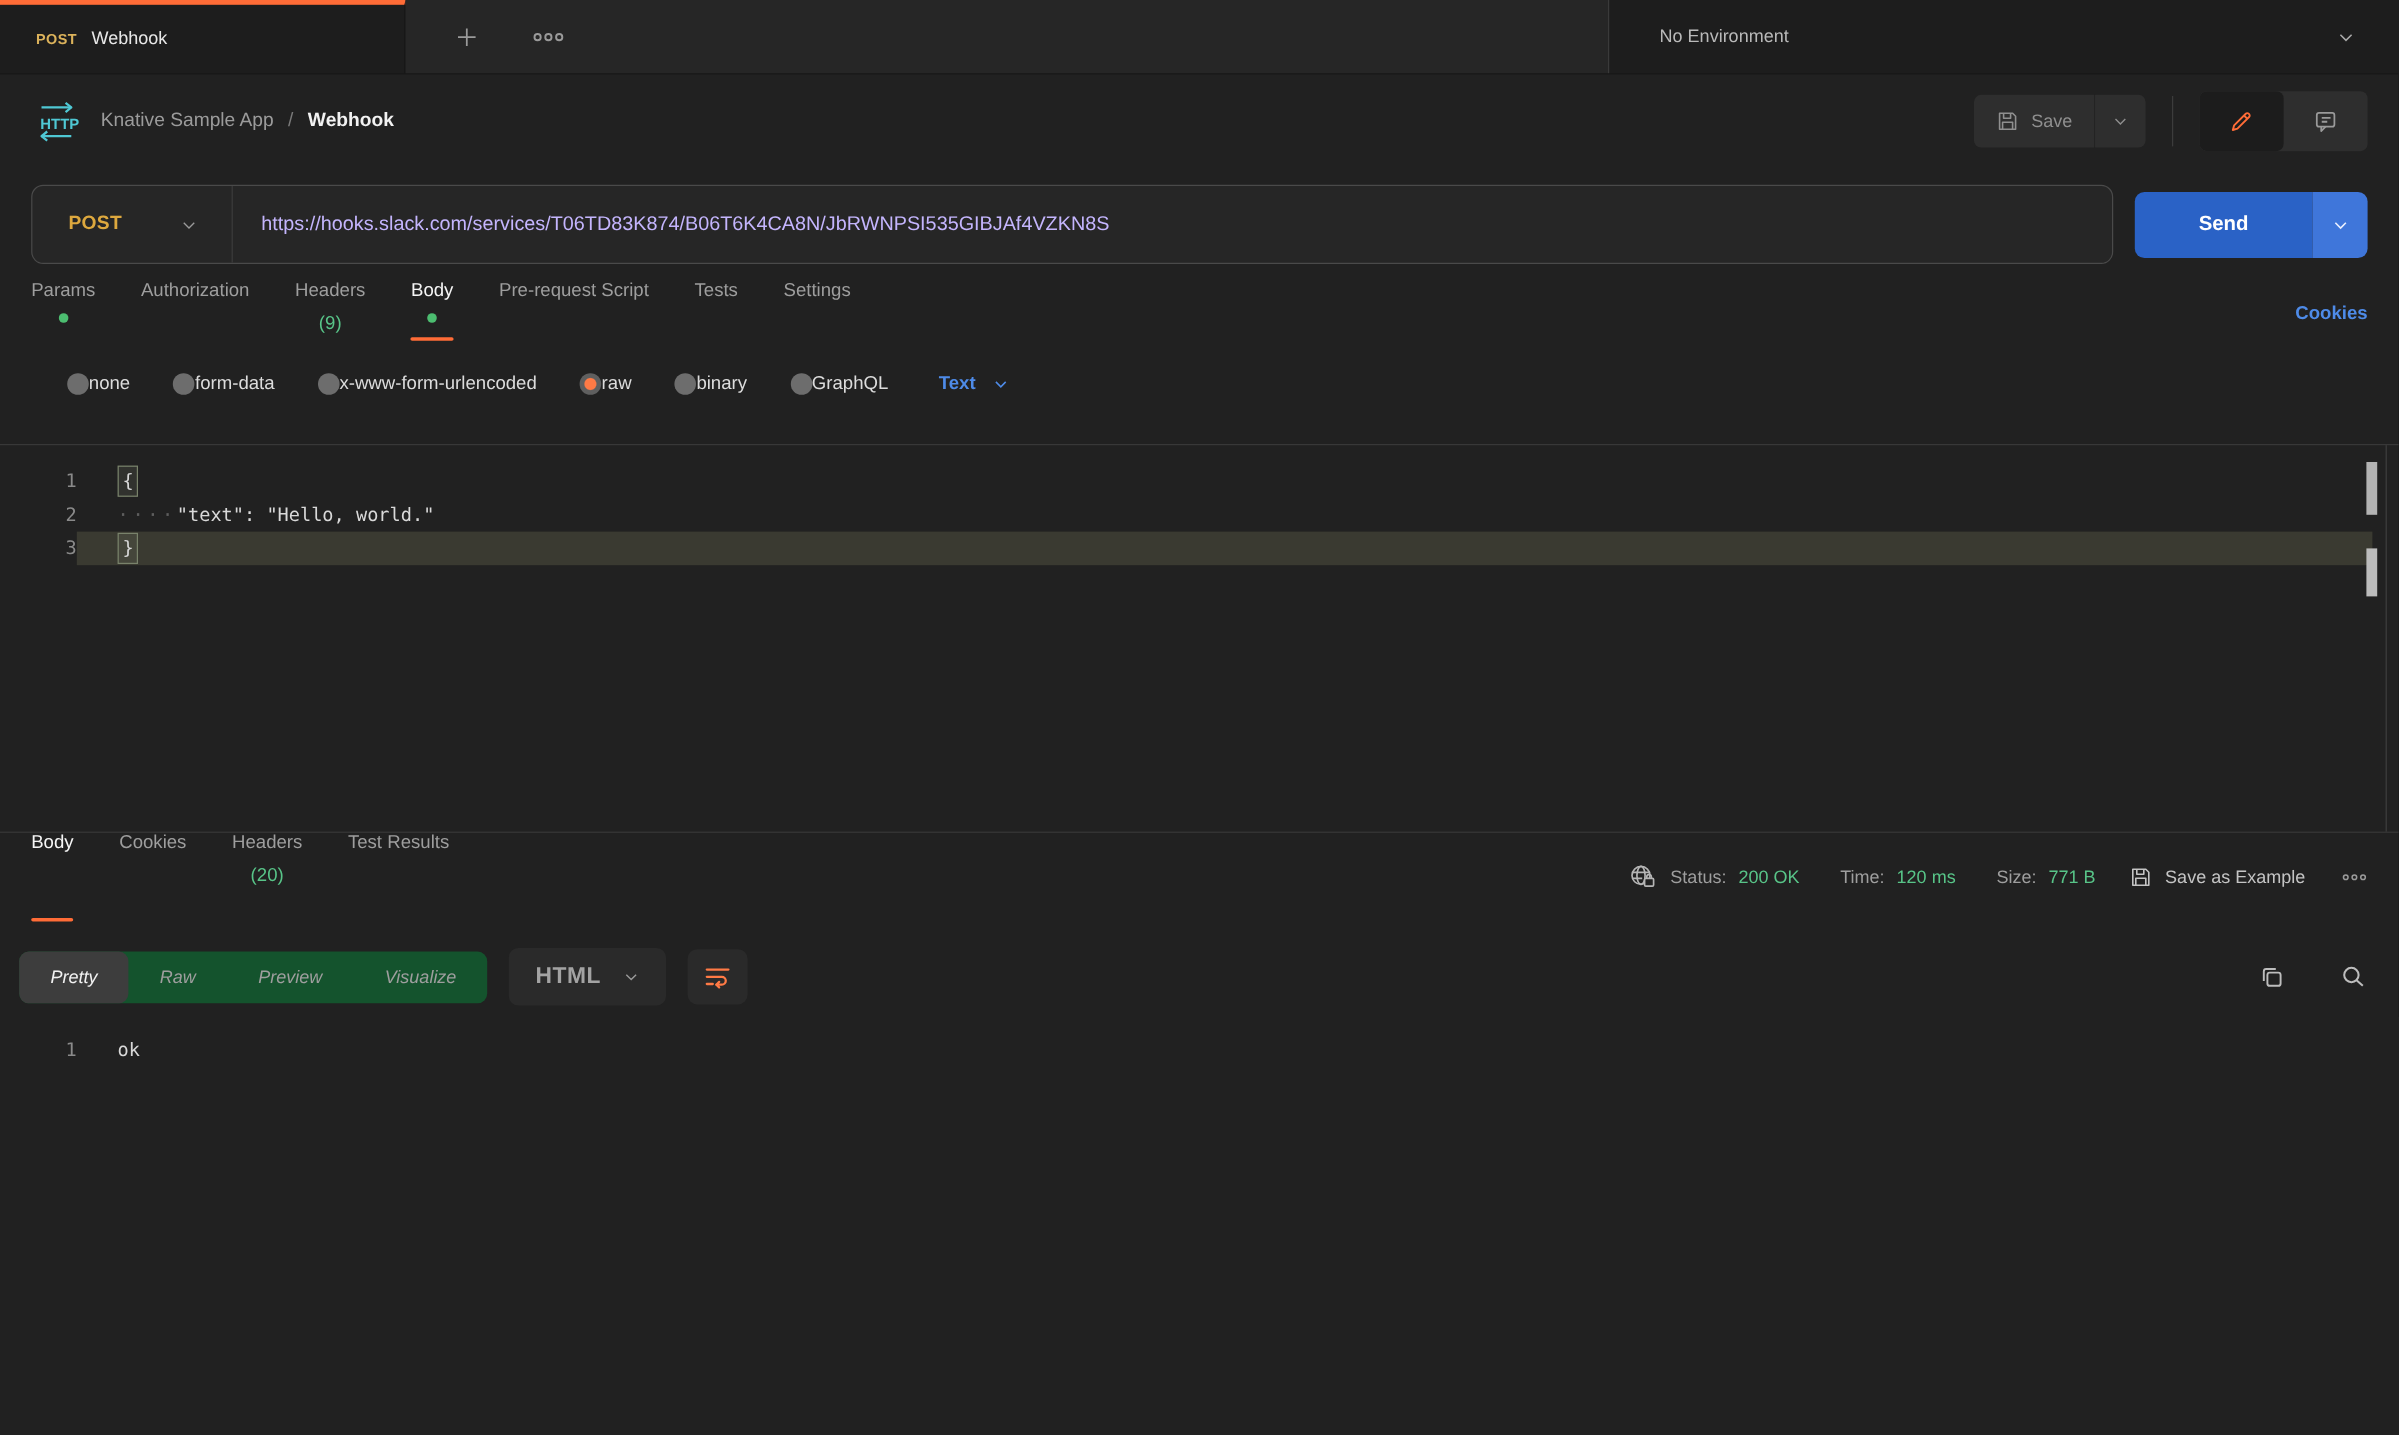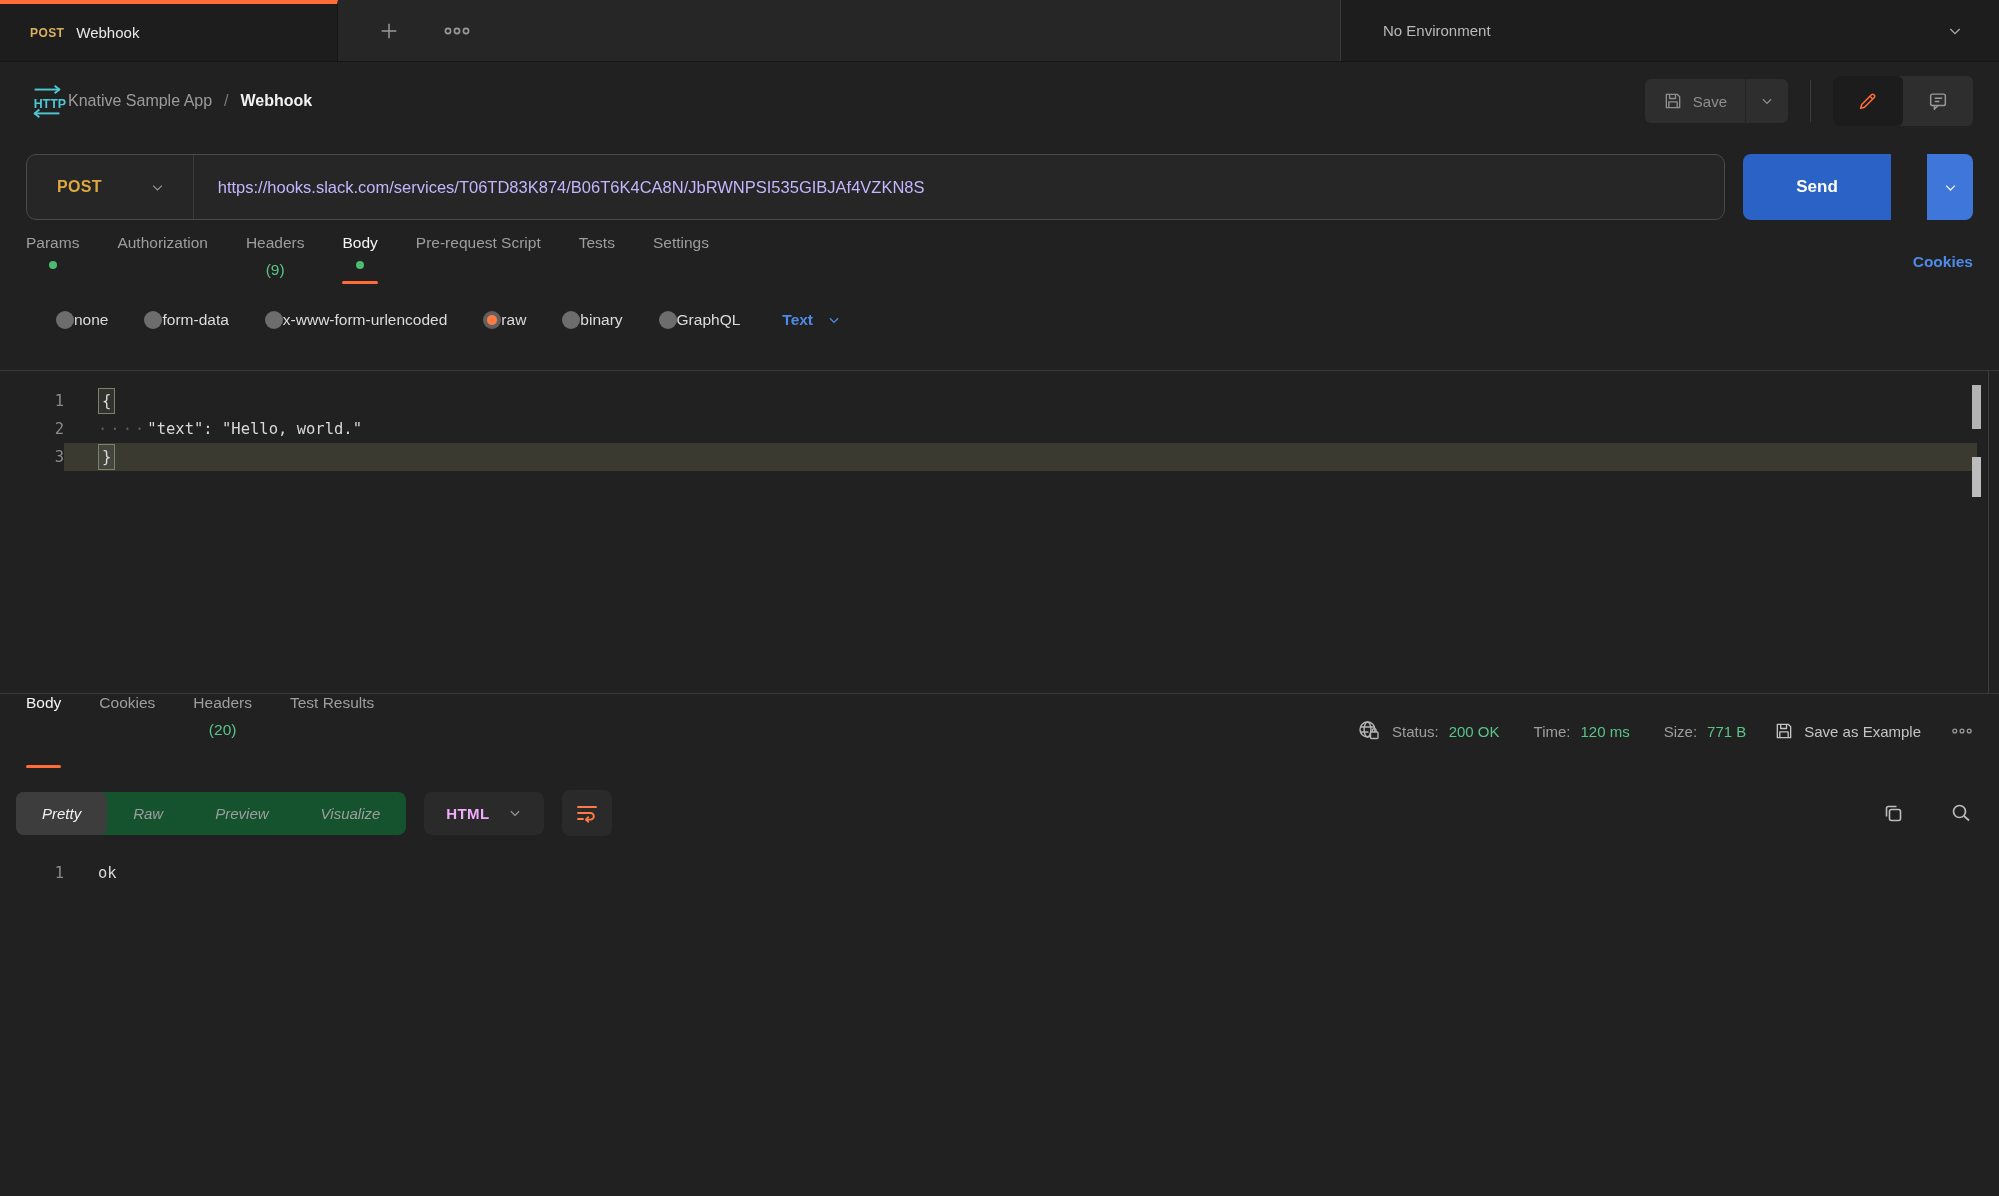--- a/index.html
+++ b/index.html
@@ -15,21 +15,21 @@
   .req-tab .title { color:#e8e8e8; font-size:15px; }
   .tab-strip { flex:1; display:flex; align-items:center; gap:44px; padding-left:40px; background:#262626; }
   .icon-btn { display:flex; align-items:center; justify-content:center; color:#9a9a9a; cursor:pointer; }
   .env-box { width:659px; background:#1d1d1d; border-left:1px solid #3a3a3a; display:flex; align-items:center;
              padding:0 36px 0 42px; }
   .env-box .env-label { color:#b9b9b9; font-size:15px; }
   .env-box .chev { margin-left:auto; color:#a8a8a8; }
 
   
   .toolbar { height:78px; display:flex; align-items:center; padding:0 26px; }
-  .crumb-name { color:#9b9b9b; font-size:16px; }
+  .crumb-name { color:#9b9b9b; font-size:16px; margin-left:16px; }
   .crumb-sep { color:#7a7a7a; font-size:16px; margin:0 12px; }
   .crumb-req { color:#f2f2f2; font-size:16px; font-weight:700; }
   .toolbar-right { margin-left:auto; display:flex; align-items:center; }
   .save-group { display:flex; align-items:stretch; height:44px; }
   .save-main { display:flex; align-items:center; gap:10px; background:#2e2e2e; border-radius:6px 0 0 6px;
                padding:0 18px; color:#8f8f8f; font-size:15px; }
   .save-caret { display:flex; align-items:center; background:#2e2e2e; border-radius:0 6px 6px 0;
                 border-left:1px solid #232323; padding:0 14px; color:#8f8f8f; }
   .v-divider { width:1px; height:42px; background:#3c3c3c; margin:0 22px; }
   .icon-panel { display:flex; background:#2e2e2e; border-radius:6px; overflow:hidden; height:50px; }
@@ -37,21 +37,21 @@
   .icon-panel .panel-btn.active { background:#1c1c1c; border-radius:6px; }
 
   
   .url-row { display:flex; align-items:center; gap:18px; padding:14px 26px 14px 26px; }
   .url-box { flex:1; height:66px; background:#262626; border:1.5px solid #4a4a4a; border-radius:10px;
              display:flex; align-items:center; overflow:hidden; }
   .method-select { display:flex; align-items:center; gap:48px; padding:0 28px 0 30px; cursor:pointer; }
   .method-select .m { color:#dda83e; font-size:16px; font-weight:700; letter-spacing:.3px; }
   .url-divider { width:1px; align-self:stretch; background:#3c3c3c; }
   .url-text { flex:1; padding:0 24px; color:#c4b5fd; font-size:16.5px; white-space:nowrap; overflow:hidden; }
-  .send-group { display:flex; height:66px;gap:36px; }
+  .send-group { display:flex; height:55px; }
   .send-main { width:148px; background:#2a62c6; color:#fff; font-size:17px; font-weight:700;
                display:flex; align-items:center; justify-content:center; border-radius:8px 0 0 8px; cursor:pointer; }
   .send-caret { width:46px; background:#3f76da; border-radius:0 8px 8px 0; display:flex; align-items:center;
                 justify-content:center; color:#eaf0ff; cursor:pointer; }
 
   
   .tabs-row { display:flex; align-items:stretch; padding:0 26px; height:56px; }
   .tab { position:relative; display:flex; align-items:center; gap:9px; margin-right:38px;
          color:#9e9e9e; font-size:15.5px; cursor:pointer;flex-direction:column; }
   .tab.active { color:#f5f5f5; }
@@ -94,21 +94,21 @@
   .meta-value { color:#58c488; }
   .meta-gap { width:14px; }
   .save-example { display:flex; align-items:center; gap:10px; color:#c4c4c4; margin-left:18px; cursor:pointer; }
   .resp-more { margin-left:20px; }
 
   .resp-controls { display:flex; align-items:center; margin-top:22px; padding:0 26px 0 16px; }
   .seg { display:flex; background:#14532d; border-radius:8px;font-style:italic; }
   .seg-item { padding:13px 26px; color:#9e9e9e; font-size:15px; border-radius:8px; cursor:pointer; }
   .seg-item.active { background:#3d3d3d; color:#f2f2f2; }
   .fmt-btn { display:flex; align-items:center; gap:18px; background:#2a2a2a; border-radius:8px;
-             padding:13px 22px; margin-left:18px; color:#f0abfc; font-size:15px; font-weight:700;
+             padding:13px 22px; margin-left:18px; color:#a3a3a3; font-size:19px; font-weight:700;
              letter-spacing:.4px; cursor:pointer; }
   .wrap-btn { width:50px; height:46px; background:#2a2a2a; border-radius:8px; margin-left:18px;
               display:flex; align-items:center; justify-content:center; cursor:pointer; }
   .controls-right { margin-left:auto; display:flex; align-items:center; gap:44px; color:#bdbdbd; }
 
   .resp-body { display:flex; margin-top:28px; font-family:"DejaVu Sans Mono", monospace; font-size:15.5px; }
   .resp-body .gutter-num { width:64px; }
   .resp-body .rtext { padding-left:34px; color:#d9d9d9; }
 
   svg { display:block; }

